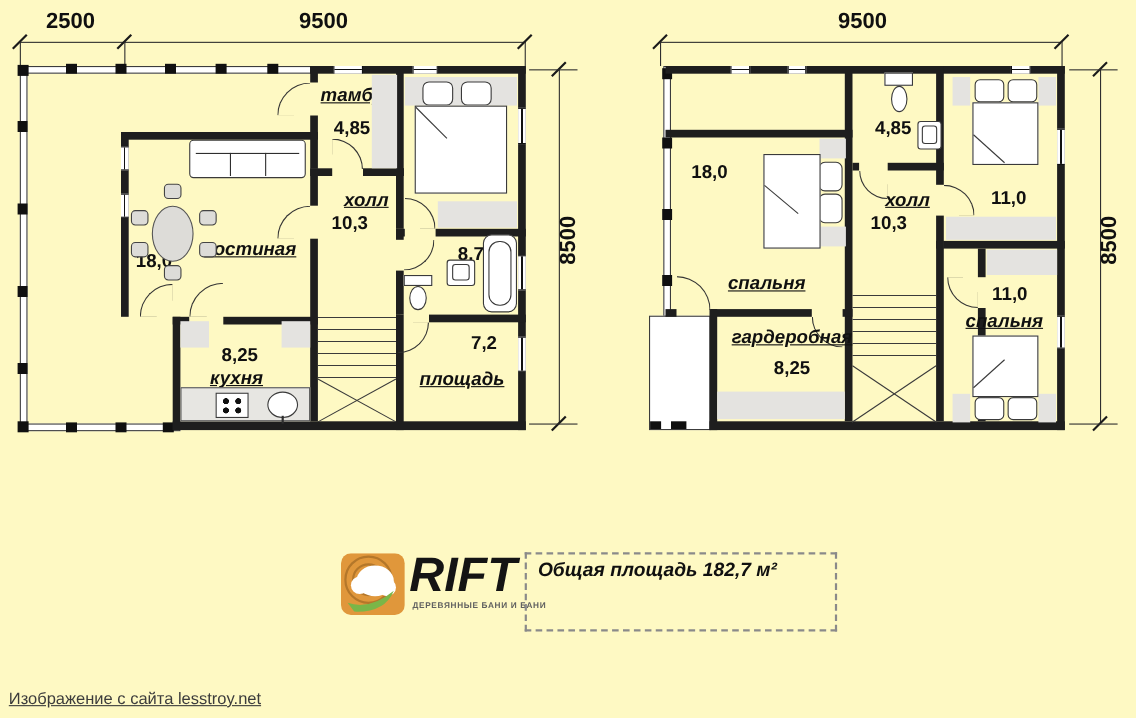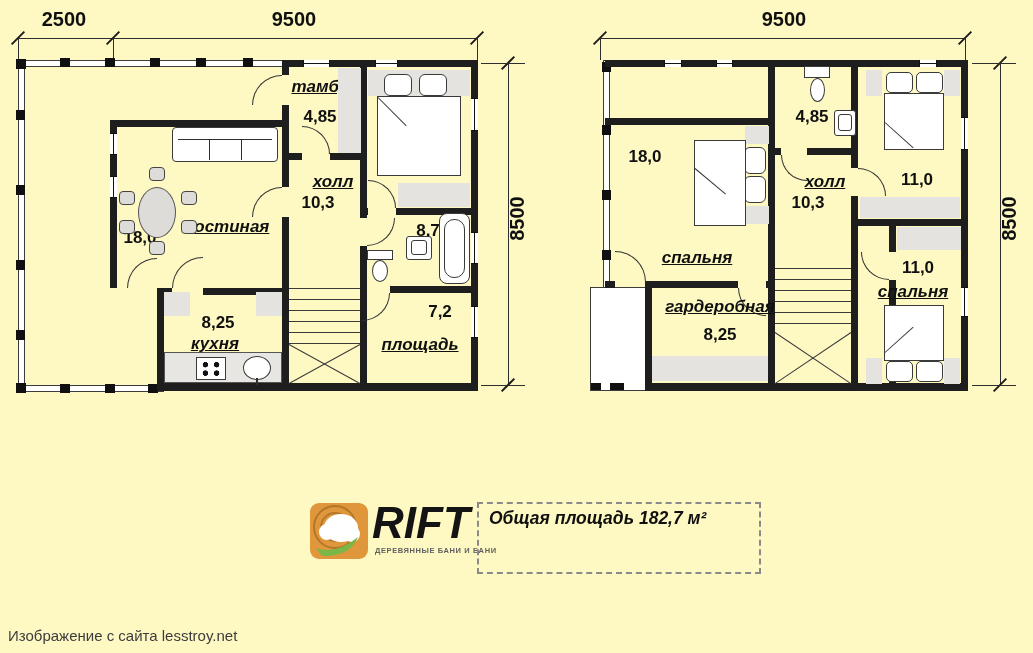--- a/index.html
+++ b/index.html
@@ -21,21 +21,21 @@
   .diag{position:absolute;height:1px;background:#3a3a3a;transform-origin:0 50%;}
   .treads{position:absolute;background-image:repeating-linear-gradient(to bottom,#3a3a3a 0 1px,transparent 1px 11px);}
   .ch{position:absolute;width:16px;height:14px;background:#dddcd8;border:1px solid #444;border-radius:4px;box-sizing:border-box;}
   .rname{position:absolute;font:italic 700 17px "Liberation Sans",sans-serif;text-decoration:underline;text-align:center;color:#101010;white-space:nowrap;}
   .rarea{position:absolute;font:700 17px "Liberation Sans",sans-serif;text-align:center;color:#101010;white-space:nowrap;}
   .dim{position:absolute;font:700 20px "Liberation Sans",sans-serif;text-align:center;color:#101010;white-space:nowrap;}
   .brand{position:absolute;font:italic 800 44px "Liberation Sans",sans-serif;color:#141414;letter-spacing:0px;}
   .tagline{position:absolute;font:700 7.5px "Liberation Sans",sans-serif;color:#606060;letter-spacing:.6px;white-space:nowrap;}
   .infobox{position:absolute;border:2px dashed #8a8a8a;box-sizing:border-box;padding:3px 10px;}
   .infoline{font:italic 700 17.5px "Liberation Sans",sans-serif;color:#101010;line-height:22px;white-space:nowrap;}
-  .caption{position:absolute;font:400 15px "Liberation Sans",sans-serif;color:#3c3c3c;white-space:nowrap;}
+  .caption{position:absolute;font:400 15px "Liberation Sans",sans-serif;color:#3c3c3c;white-space:nowrap;text-decoration:underline;}
 </style>
 </head>
 <body>
 
 <div id="canvas">
 
   <div>
 
     <div class="dim" style="left:28px;top:8px;width:72px;">2500</div>
     <div class="dim" style="left:238px;top:8px;width:112px;">9500</div>

